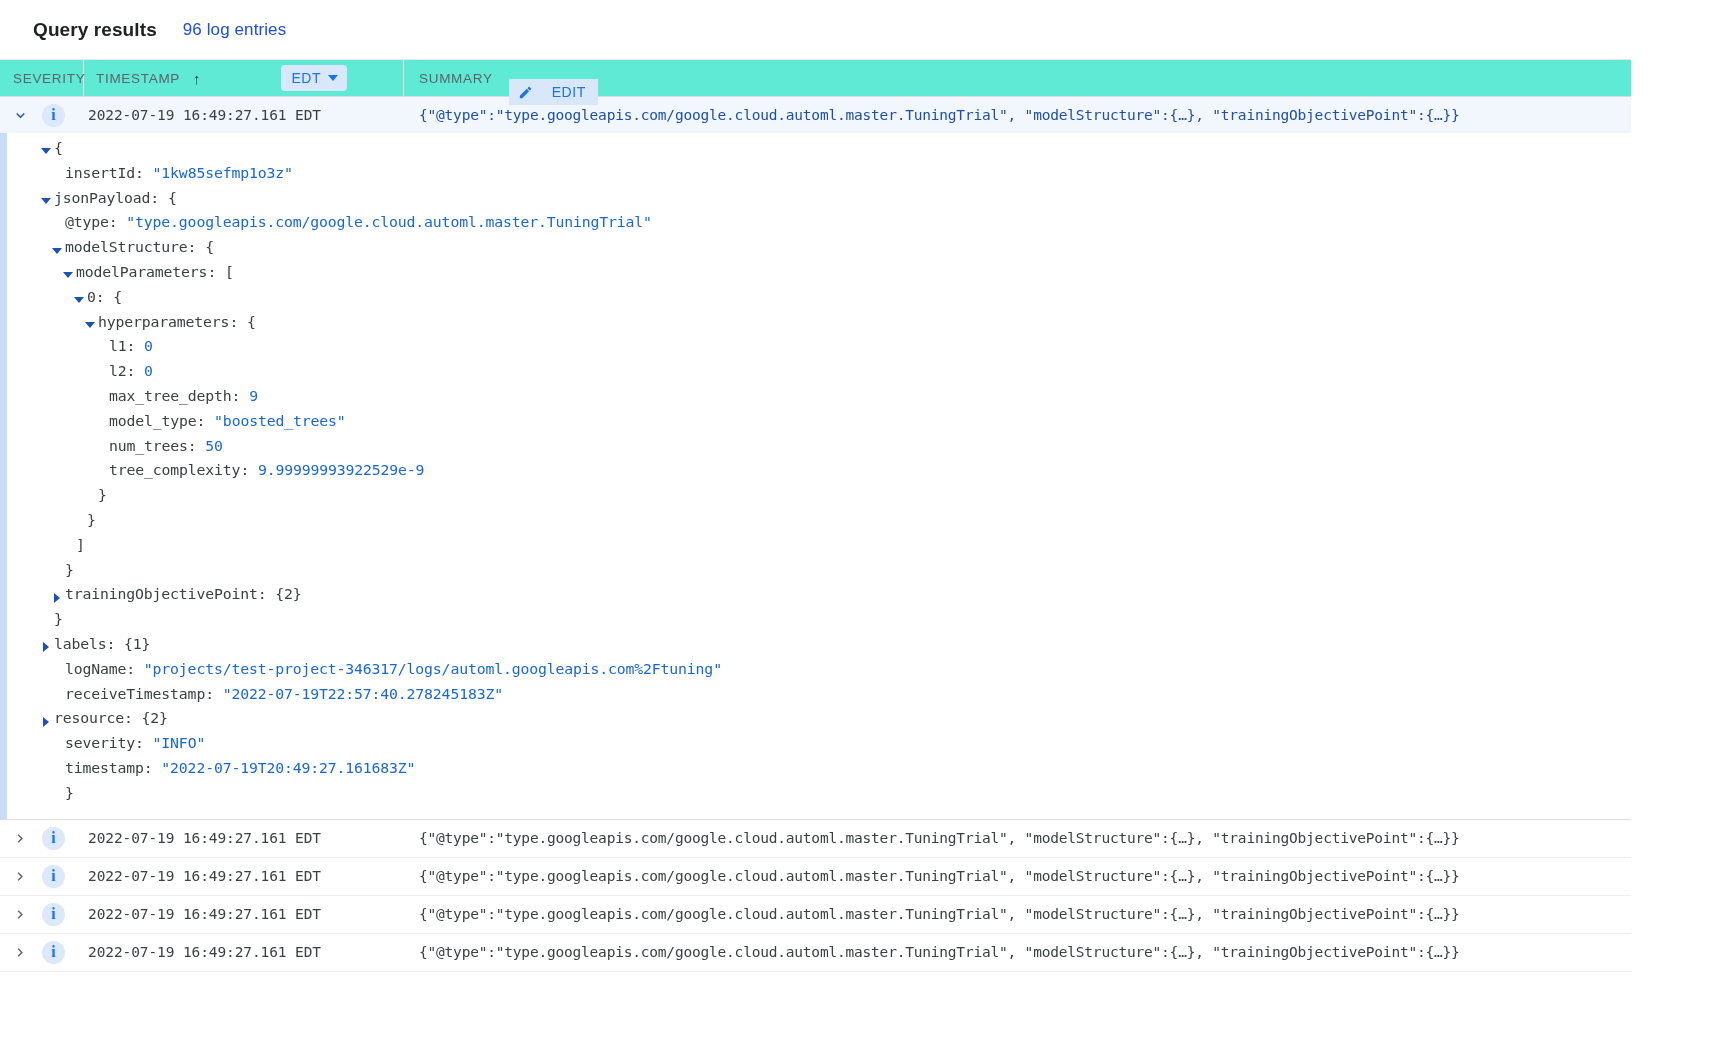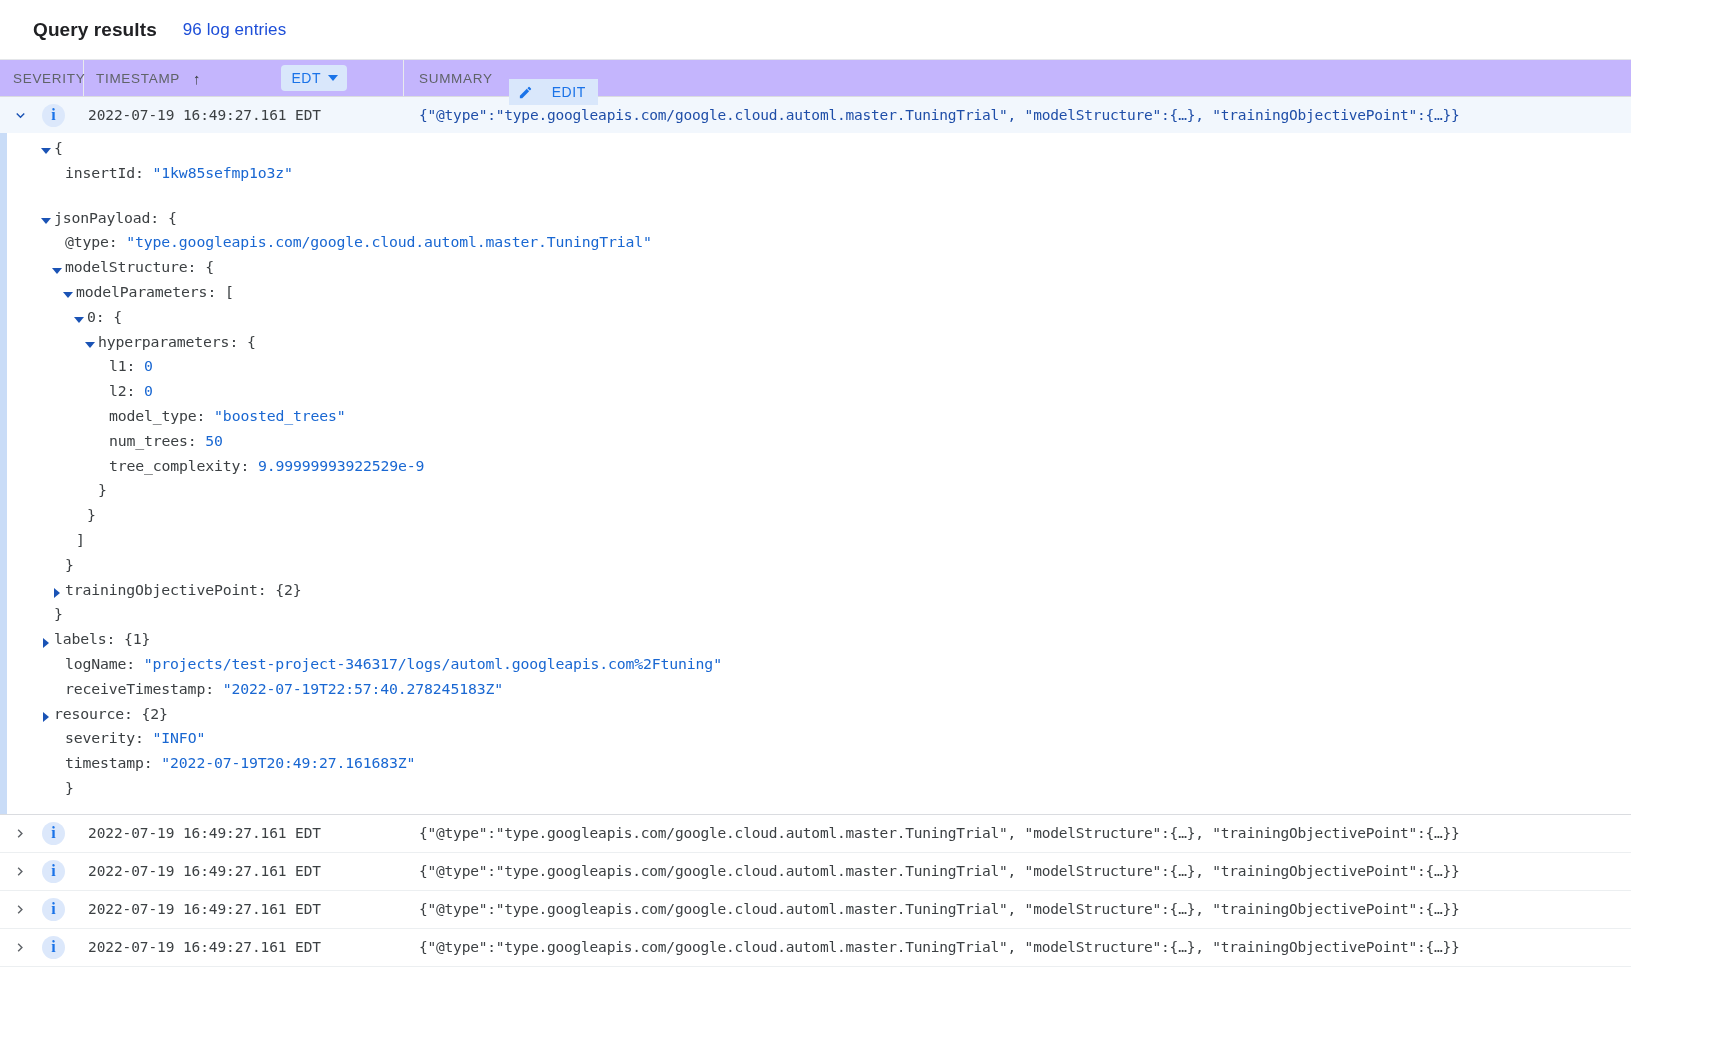--- a/index.html
+++ b/index.html
@@ -37,21 +37,21 @@
     color: #1d4ed8;
     margin-left: 26px;
     letter-spacing: 0.1px;
   }
 
   
   .colhead {
     height: 37px;
     display: flex;
     align-items: center;
-    background: #c4b5fd;
+    background: #5eead4;
     border-bottom: 1px solid #dadce0;
     font-size: 13.5px;
     color: #5f6368;
     letter-spacing: 0.7px;
   }
   .ch-sev {
     width: 84px;
     padding-left: 13px;
     border-right: 1px solid #e8eaed;
     height: 100%;
@@ -256,28 +256,29 @@
     </div>
     <div class="cell-ts">2022-07-19 16:49:27.161 EDT</div>
     <div class="cell-sum">{"@type":"type.googleapis.com/google.cloud.automl.master.TuningTrial", "modelStructure":{…}, "trainingObjectivePoint":{…}}</div>
   </div>
 
   <div class="jsonpanel">
     <div class="accent-bar"></div>
     <div id="json-lines">
         <div class="jline" style="padding-left: 38px;"><span class="caret-slot"><span class="caret-down"></span></span><span><span class="jpunct">{</span></span></div>
         <div class="jline" style="padding-left: 49px;"><span class="caret-slot"></span><span><span class="jkey">insertId: </span><span class="jval-str">"1kw85sefmp1o3z"</span></span></div>
-        <div class="jline" style="padding-left: 38px; margin-top: 20px;"><span class="caret-slot"><span class="caret-down"></span></span><span><span class="jkey">jsonPayload: </span><span class="jpunct">{</span></span></div>
+        <div class="jline" style="padding-left: 38px;"><span class="caret-slot"><span class="caret-down"></span></span><span><span class="jkey">jsonPayload: </span><span class="jpunct">{</span></span></div>
         <div class="jline" style="padding-left: 49px;"><span class="caret-slot"></span><span><span class="jkey">@type: </span><span class="jval-str">"type.googleapis.com/google.cloud.automl.master.TuningTrial"</span></span></div>
         <div class="jline" style="padding-left: 49px;"><span class="caret-slot"><span class="caret-down"></span></span><span><span class="jkey">modelStructure: </span><span class="jpunct">{</span></span></div>
         <div class="jline" style="padding-left: 60px;"><span class="caret-slot"><span class="caret-down"></span></span><span><span class="jkey">modelParameters: </span><span class="jpunct">[</span></span></div>
         <div class="jline" style="padding-left: 71px;"><span class="caret-slot"><span class="caret-down"></span></span><span><span class="jkey">0: </span><span class="jpunct">{</span></span></div>
         <div class="jline" style="padding-left: 82px;"><span class="caret-slot"><span class="caret-down"></span></span><span><span class="jkey">hyperparameters: </span><span class="jpunct">{</span></span></div>
         <div class="jline" style="padding-left: 93px;"><span class="caret-slot"></span><span><span class="jkey">l1: </span><span class="jval-num">0</span></span></div>
         <div class="jline" style="padding-left: 93px;"><span class="caret-slot"></span><span><span class="jkey">l2: </span><span class="jval-num">0</span></span></div>
+        <div class="jline" style="padding-left: 93px;"><span class="caret-slot"></span><span><span class="jkey">max_tree_depth: </span><span class="jval-num">9</span></span></div>
         <div class="jline" style="padding-left: 93px;"><span class="caret-slot"></span><span><span class="jkey">model_type: </span><span class="jval-str">"boosted_trees"</span></span></div>
         <div class="jline" style="padding-left: 93px;"><span class="caret-slot"></span><span><span class="jkey">num_trees: </span><span class="jval-num">50</span></span></div>
         <div class="jline" style="padding-left: 93px;"><span class="caret-slot"></span><span><span class="jkey">tree_complexity: </span><span class="jval-num">9.99999993922529e-9</span></span></div>
         <div class="jline" style="padding-left: 82px;"><span class="caret-slot"></span><span><span class="jpunct">}</span></span></div>
         <div class="jline" style="padding-left: 71px;"><span class="caret-slot"></span><span><span class="jpunct">}</span></span></div>
         <div class="jline" style="padding-left: 60px;"><span class="caret-slot"></span><span><span class="jpunct">]</span></span></div>
         <div class="jline" style="padding-left: 49px;"><span class="caret-slot"></span><span><span class="jpunct">}</span></span></div>
         <div class="jline" style="padding-left: 49px;"><span class="caret-slot"><span class="caret-right"></span></span><span><span class="jkey">trainingObjectivePoint: </span><span class="jpunct">{2}</span></span></div>
         <div class="jline" style="padding-left: 38px;"><span class="caret-slot"></span><span><span class="jpunct">}</span></span></div>
         <div class="jline" style="padding-left: 38px;"><span class="caret-slot"><span class="caret-right"></span></span><span><span class="jkey">labels: </span><span class="jpunct">{1}</span></span></div>

